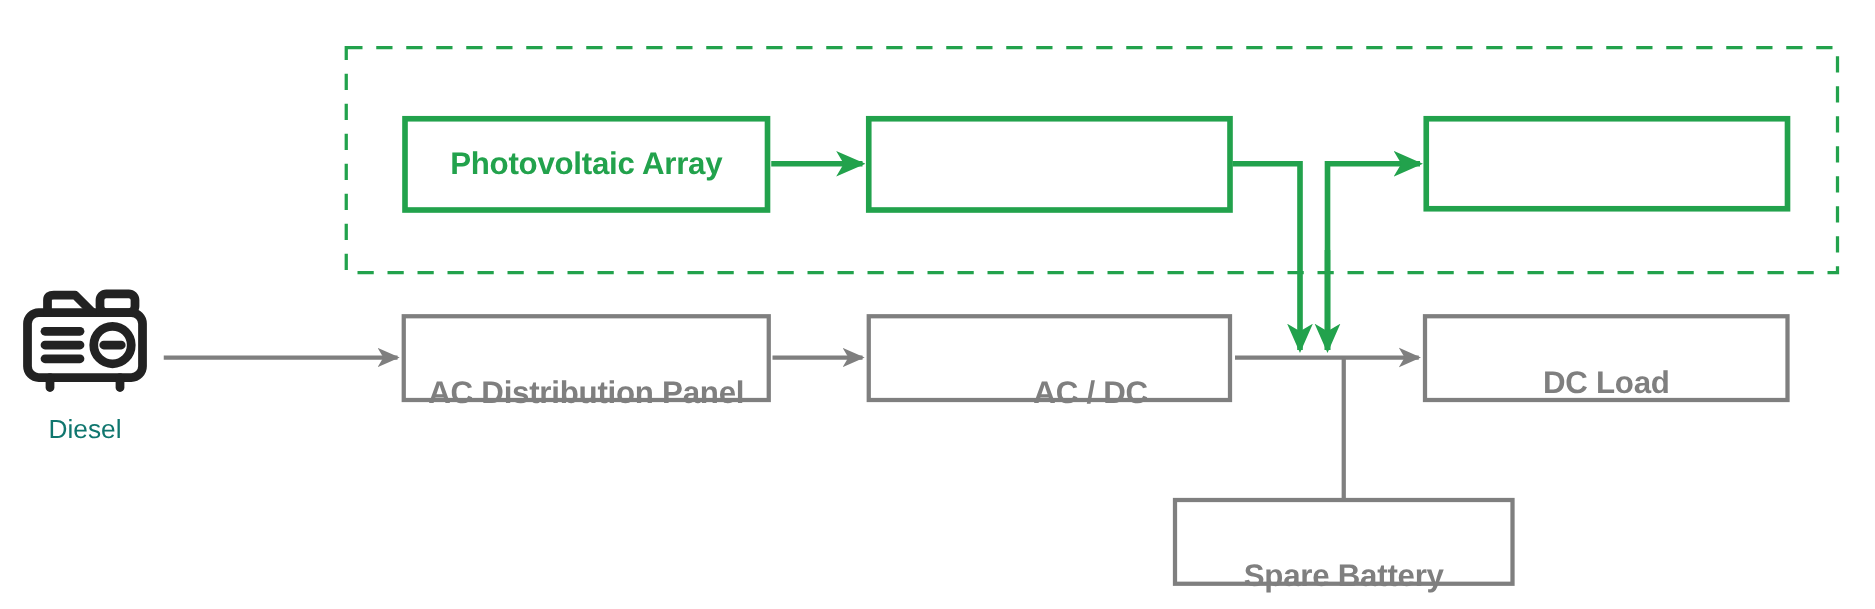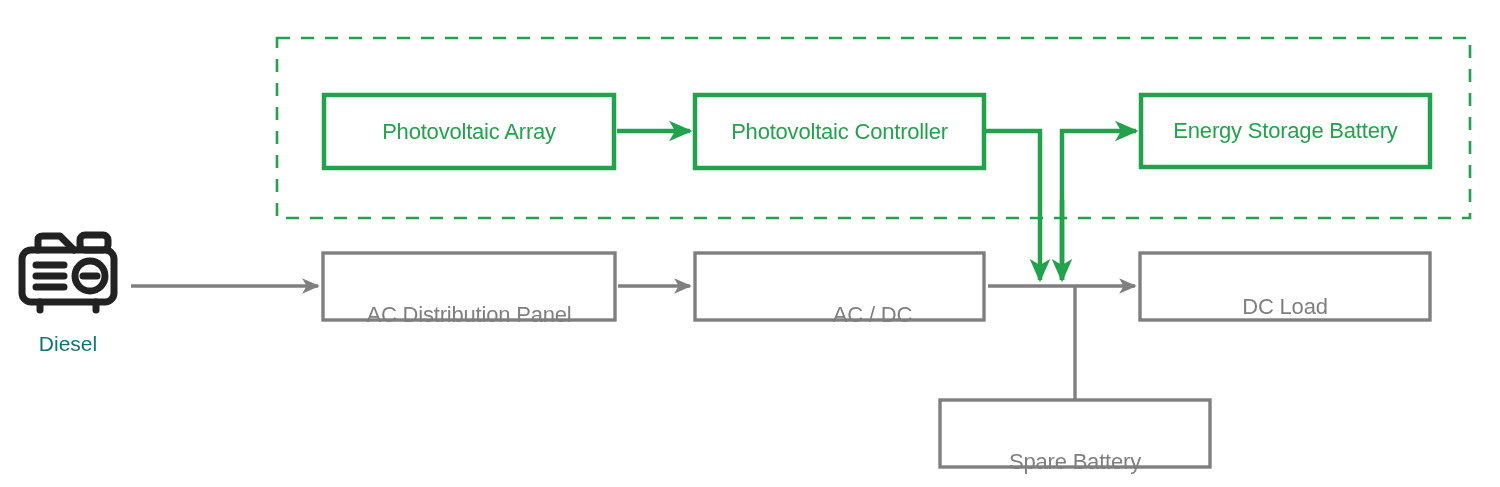--- a/index.html
+++ b/index.html
@@ -24,24 +24,25 @@
     width: 1500px;
     height: 487px;
   }
   .node-label {
     position: absolute;
     display: flex;
     align-items: center;
     justify-content: center;
     text-align: left;
     font-family: "Liberation Sans", sans-serif;
-    font-size: 22px;
+    font-size: 25px;
     letter-spacing: -0.2px;
     white-space: nowrap;
     pointer-events: none;
+    font-weight: bold;
   }
   .label-green { color: #22a24c; }
   .label-gray  { color: #7f7f7f; margin-top: 28px; }
   .caption {
     position: absolute;
     font-family: "Liberation Sans", sans-serif;
     font-size: 21px;
     color: #0f766e;
     text-align: center;
     white-space: nowrap;
@@ -104,23 +105,21 @@
       <circle cx="72" cy="44" r="15"></circle>
       <line x1="65" y1="44" x2="79" y2="44"></line>
 
       <line x1="22" y1="70" x2="22" y2="78"></line>
       <line x1="78" y1="70" x2="78" y2="78"></line>
     </g>
   </svg>
 
   <div class="node-label label-green" style="left:324px; top:95px; width:290px; height:73px;">Photovoltaic Array</div>
 
-  <div class="node-label label-green" style="left:695px; top:95px; width:289px; height:73px;">Photovoltaic Controller</div>
 
-  <div class="node-label label-green" style="left:1141px; top:95px; width:289px; height:72px;">Energy Storage Battery</div>
 
   <div class="node-label label-gray" style="left:323px; top:253px; width:292px; height:67px;">AC Distribution Panel</div>
 
   <div class="node-label label-gray" style="left:695px; top:253px; width:331px; height:67px;padding-left:12px;">AC / DC</div>
 
   <div class="node-label label-gray" style="left:1140px; top:253px; width:290px; height:51px;">DC Load</div>
 
   <div class="node-label label-gray" style="left:940px; top:400px; width:270px; height:67px;border-radius:13px;">Spare Battery</div>
 
   <div class="caption" style="left:8px; top:332px; width:120px;">Diesel</div>

